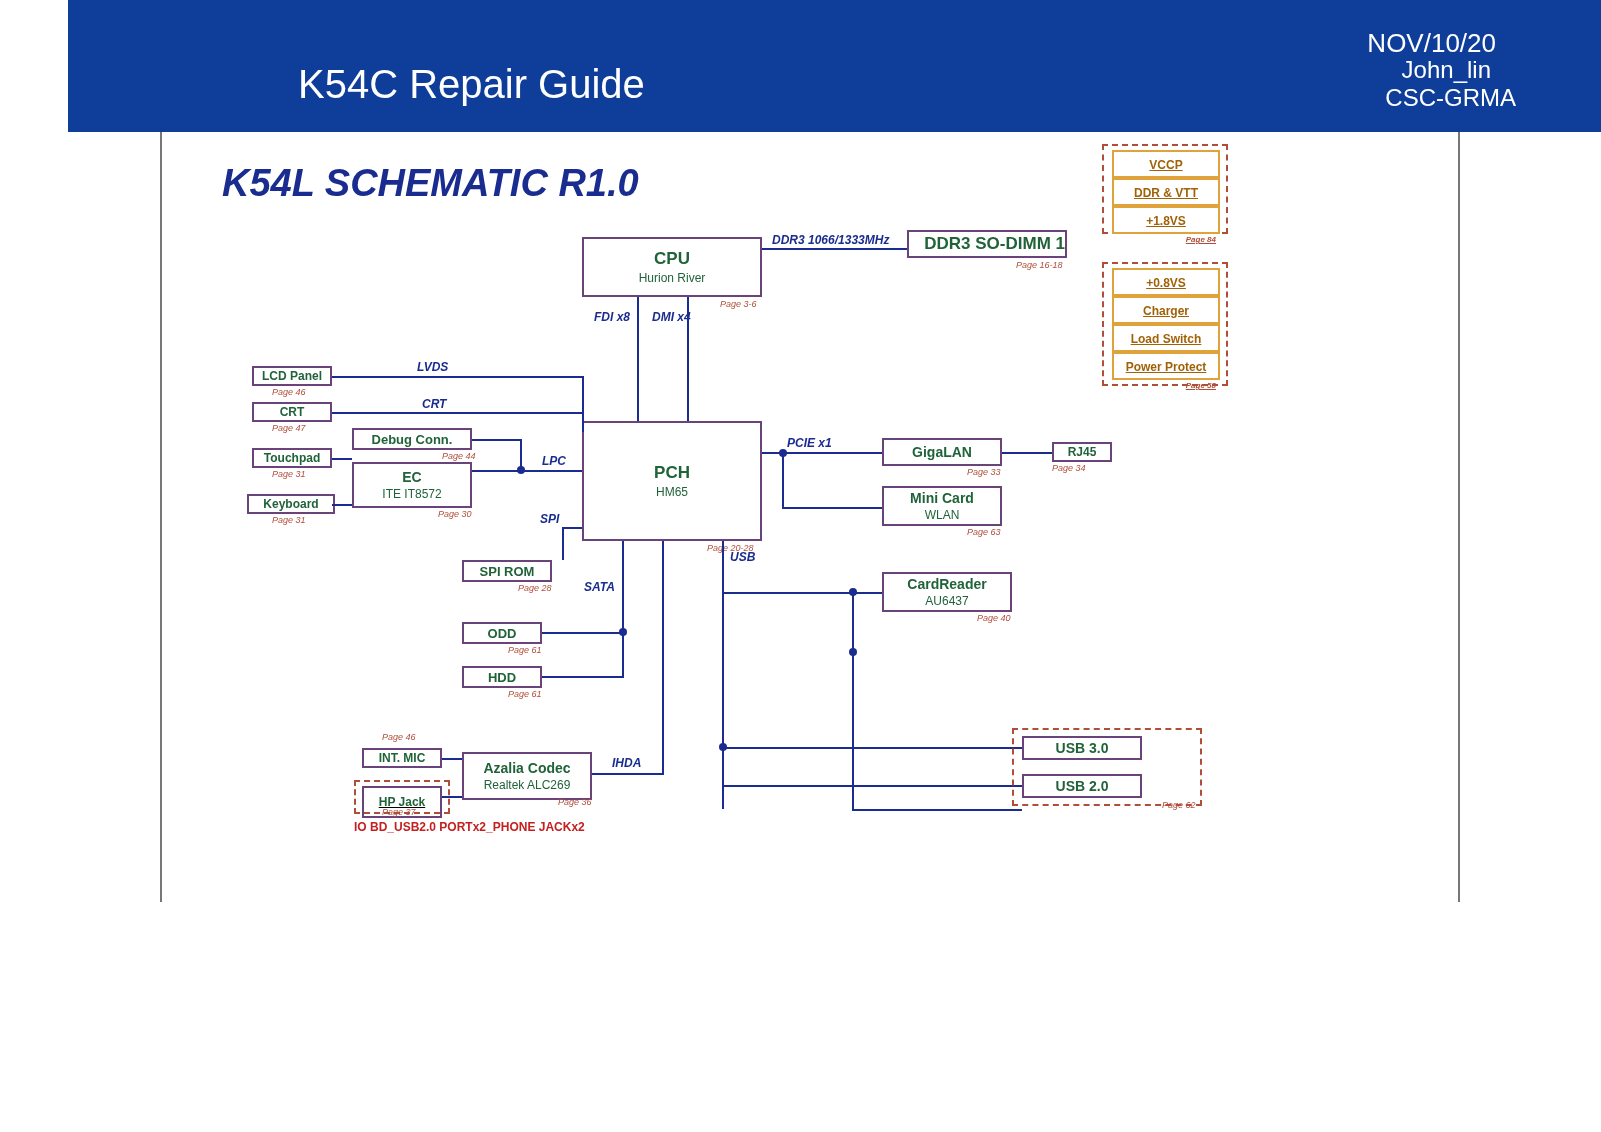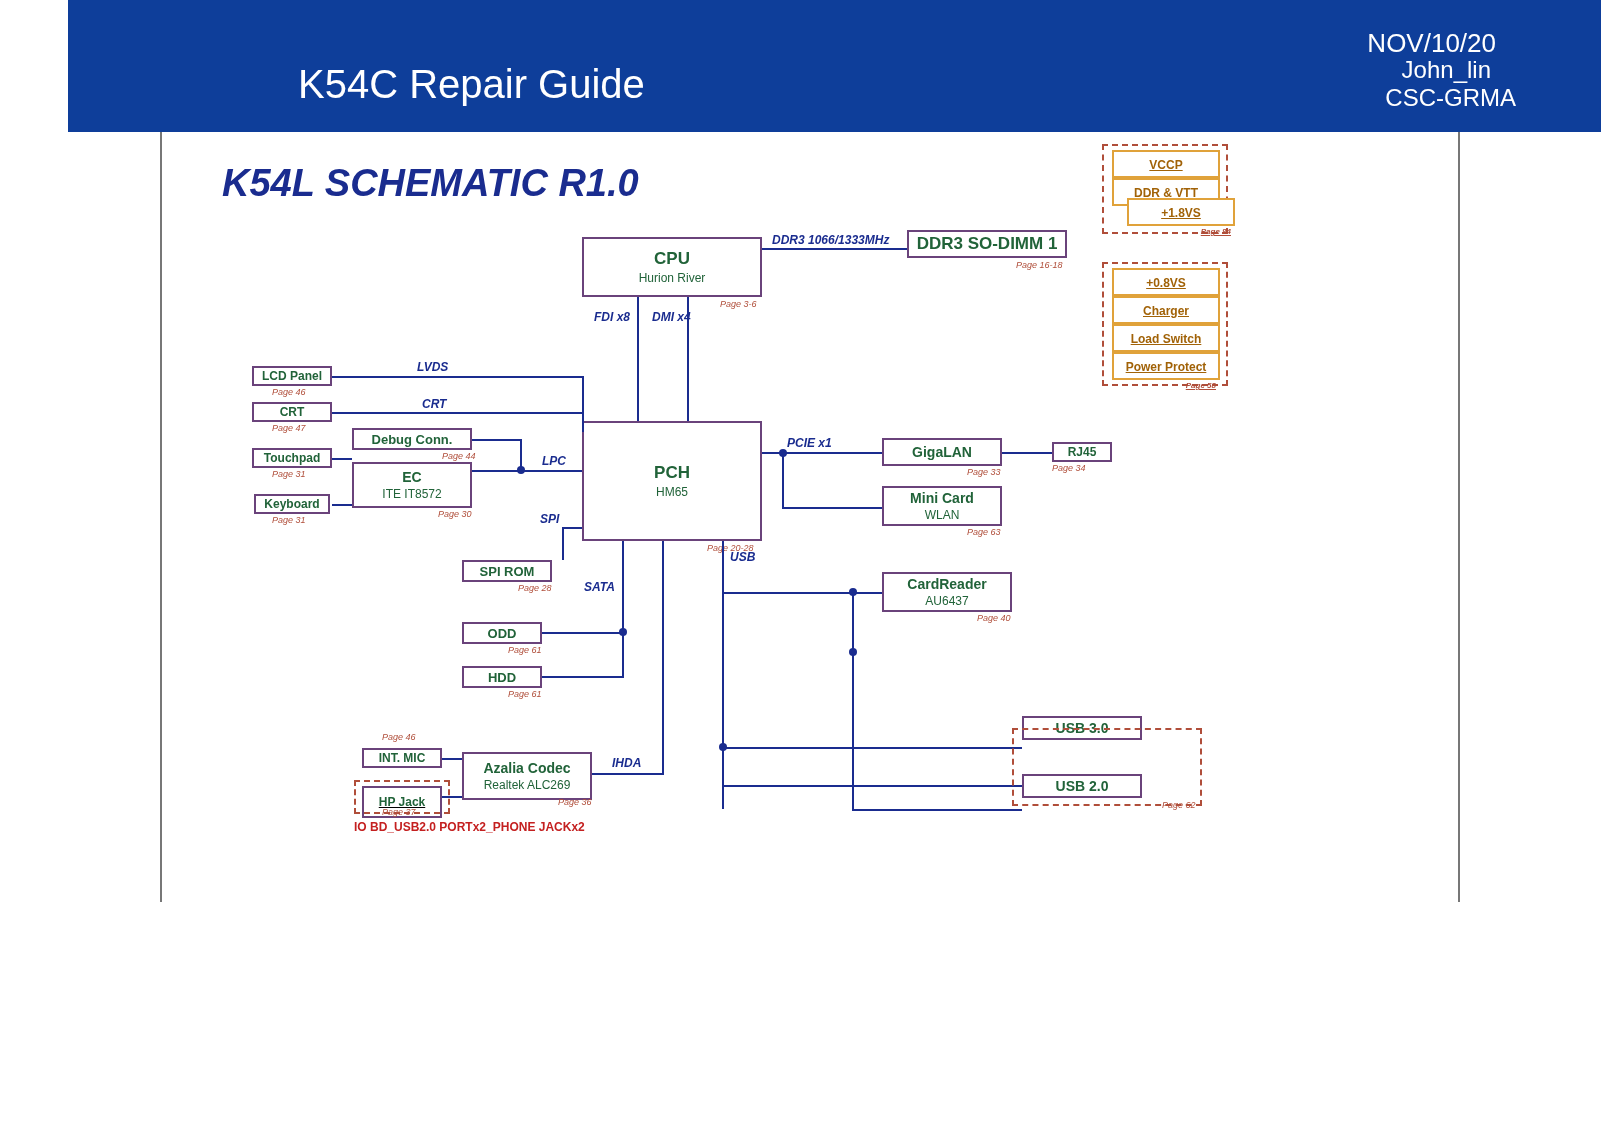--- a/index.html
+++ b/index.html
@@ -47,21 +47,21 @@
 <div class="page">
 
   <div class="schematic-title">K54L SCHEMATIC R1.0</div>
 
   <div class="block" style="left:420px; top:105px; width:180px; height:60px;">
     <div class="title">CPU</div>
     <div class="sub">Hurion River</div>
   </div>
   <div class="pageref" style="left:558px; top:167px;">Page 3-6</div>
 
-  <div class="block" style="left:745px; top:98px; width:160px; height:28px;">
+  <div class="block" style="left:745px; top:98px; width:160px; height:28px;align-items:flex-end;">
     <div class="title">DDR3 SO-DIMM 1</div>
   </div>
   <div class="pageref" style="left:854px; top:128px;">Page 16-18</div>
   <div class="buslabel" style="left:610px; top:101px;">DDR3 1066/1333MHz</div>
   <div class="line hline" style="left:600px; top:116px; width:145px;"></div>
 
   <div class="line vline" style="left:475px; top:165px; height:124px;"></div>
   <div class="line vline" style="left:525px; top:165px; height:124px;"></div>
   <div class="buslabel" style="left:432px; top:178px;">FDI x8</div>
   <div class="buslabel" style="left:490px; top:178px;">DMI x4</div>
@@ -86,21 +86,21 @@
   <div class="pageref" style="left:110px; top:291px;">Page 47</div>
   <div class="line hline" style="left:170px; top:280px; width:250px;"></div>
   <div class="line vline" style="left:420px; top:280px; height:20px;"></div>
   <div class="buslabel" style="left:260px; top:265px;">CRT</div>
 
   <div class="block" style="left:90px; top:316px; width:80px; height:20px;">
       <div class="title" style="font-size:12px;">Touchpad</div>
     </div>
   <div class="pageref" style="left:110px; top:337px;">Page 31</div>
 
-  <div class="block" style="left:92px; top:362px; width:76px; height:20px;">
+  <div class="block" style="left:85px; top:362px; width:88px; height:20px;">
       <div class="title" style="font-size:12px;">Keyboard</div>
     </div>
   <div class="pageref" style="left:110px; top:383px;">Page 31</div>
 
   <div class="block" style="left:190px; top:296px; width:120px; height:22px;">
       <div class="title" style="font-size:13px;">Debug Conn.</div>
     </div>
   <div class="pageref" style="left:280px; top:319px;">Page 44</div>
 
   <div class="block" style="left:190px; top:330px; width:120px; height:46px;">
@@ -197,33 +197,33 @@
   <div class="block" style="left:720px; top:440px; width:130px; height:40px;">
       <div class="title" style="font-size:14px;">CardReader</div>
       <div class="sub">AU6437</div>
     </div>
   <div class="pageref" style="left:815px; top:481px;">Page 40</div>
 
   <div class="line hline" style="left:560px; top:615px; width:300px;"></div>
   <div class="line hline" style="left:560px; top:653px; width:300px;"></div>
   <div class="line hline" style="left:690px; top:677px; width:170px;"></div>
   <div class="dot" style="left:557px; top:611px;"></div>
-  <div class="block" style="left:860px; top:584px; width:120px; height:24px;">
+  <div class="block" style="left:860px; top:604px; width:120px; height:24px;">
       <div class="title" style="font-size:14px;">USB 3.0</div>
     </div>
   <div class="block" style="left:860px; top:642px; width:120px; height:24px;">
       <div class="title" style="font-size:14px;">USB 2.0</div>
     </div>
   <div class="pageref" style="left:1000px; top:668px;">Page 62</div>
   <div class="dashgroup" style="left:850px; top:596px; width:190px; height:78px;"></div>
 
   <div class="dashgroup" style="left:940px; top:12px; width:126px; height:90px;"></div>
   <div class="powerbox" style="left:950px; top:18px; width:108px;"><span>VCCP</span><span class="pr">Page 82</span></div>
   <div class="powerbox" style="left:950px; top:46px; width:108px;"><span>DDR &amp; VTT</span><span class="pr">Page 83</span></div>
-  <div class="powerbox" style="left:950px; top:66px; width:108px;margin-left:15px;"><span>+1.8VS</span><span class="pr">Page 84</span></div>
+  <div class="powerbox" style="left:950px; top:74px; width:108px;"><span>+1.8VS</span><span class="pr">Page 84</span></div>
 
   <div class="dashgroup" style="left:940px; top:130px; width:126px; height:124px;"></div>
   <div class="powerbox" style="left:950px; top:136px; width:108px;"><span>+0.8VS</span><span class="pr">Page 87</span></div>
   <div class="powerbox" style="left:950px; top:164px; width:108px;"><span>Charger</span><span class="pr">Page 88</span></div>
   <div class="powerbox" style="left:950px; top:192px; width:108px;"><span>Load Switch</span><span class="pr">Page 91</span></div>
   <div class="powerbox" style="left:950px; top:220px; width:108px;"><span>Power Protect</span><span class="pr">Page 58</span></div>
 
 </div>
 
 </body></html>

